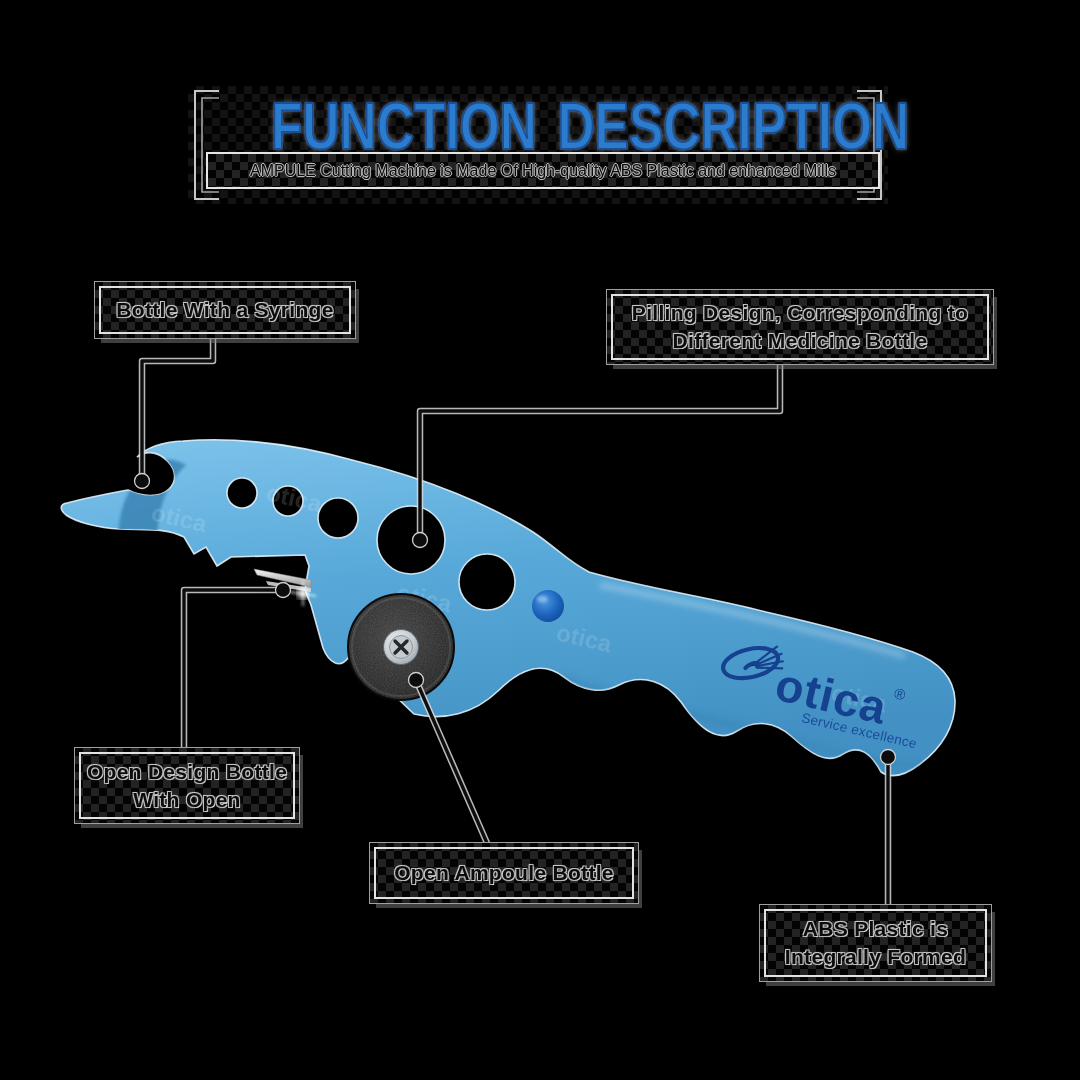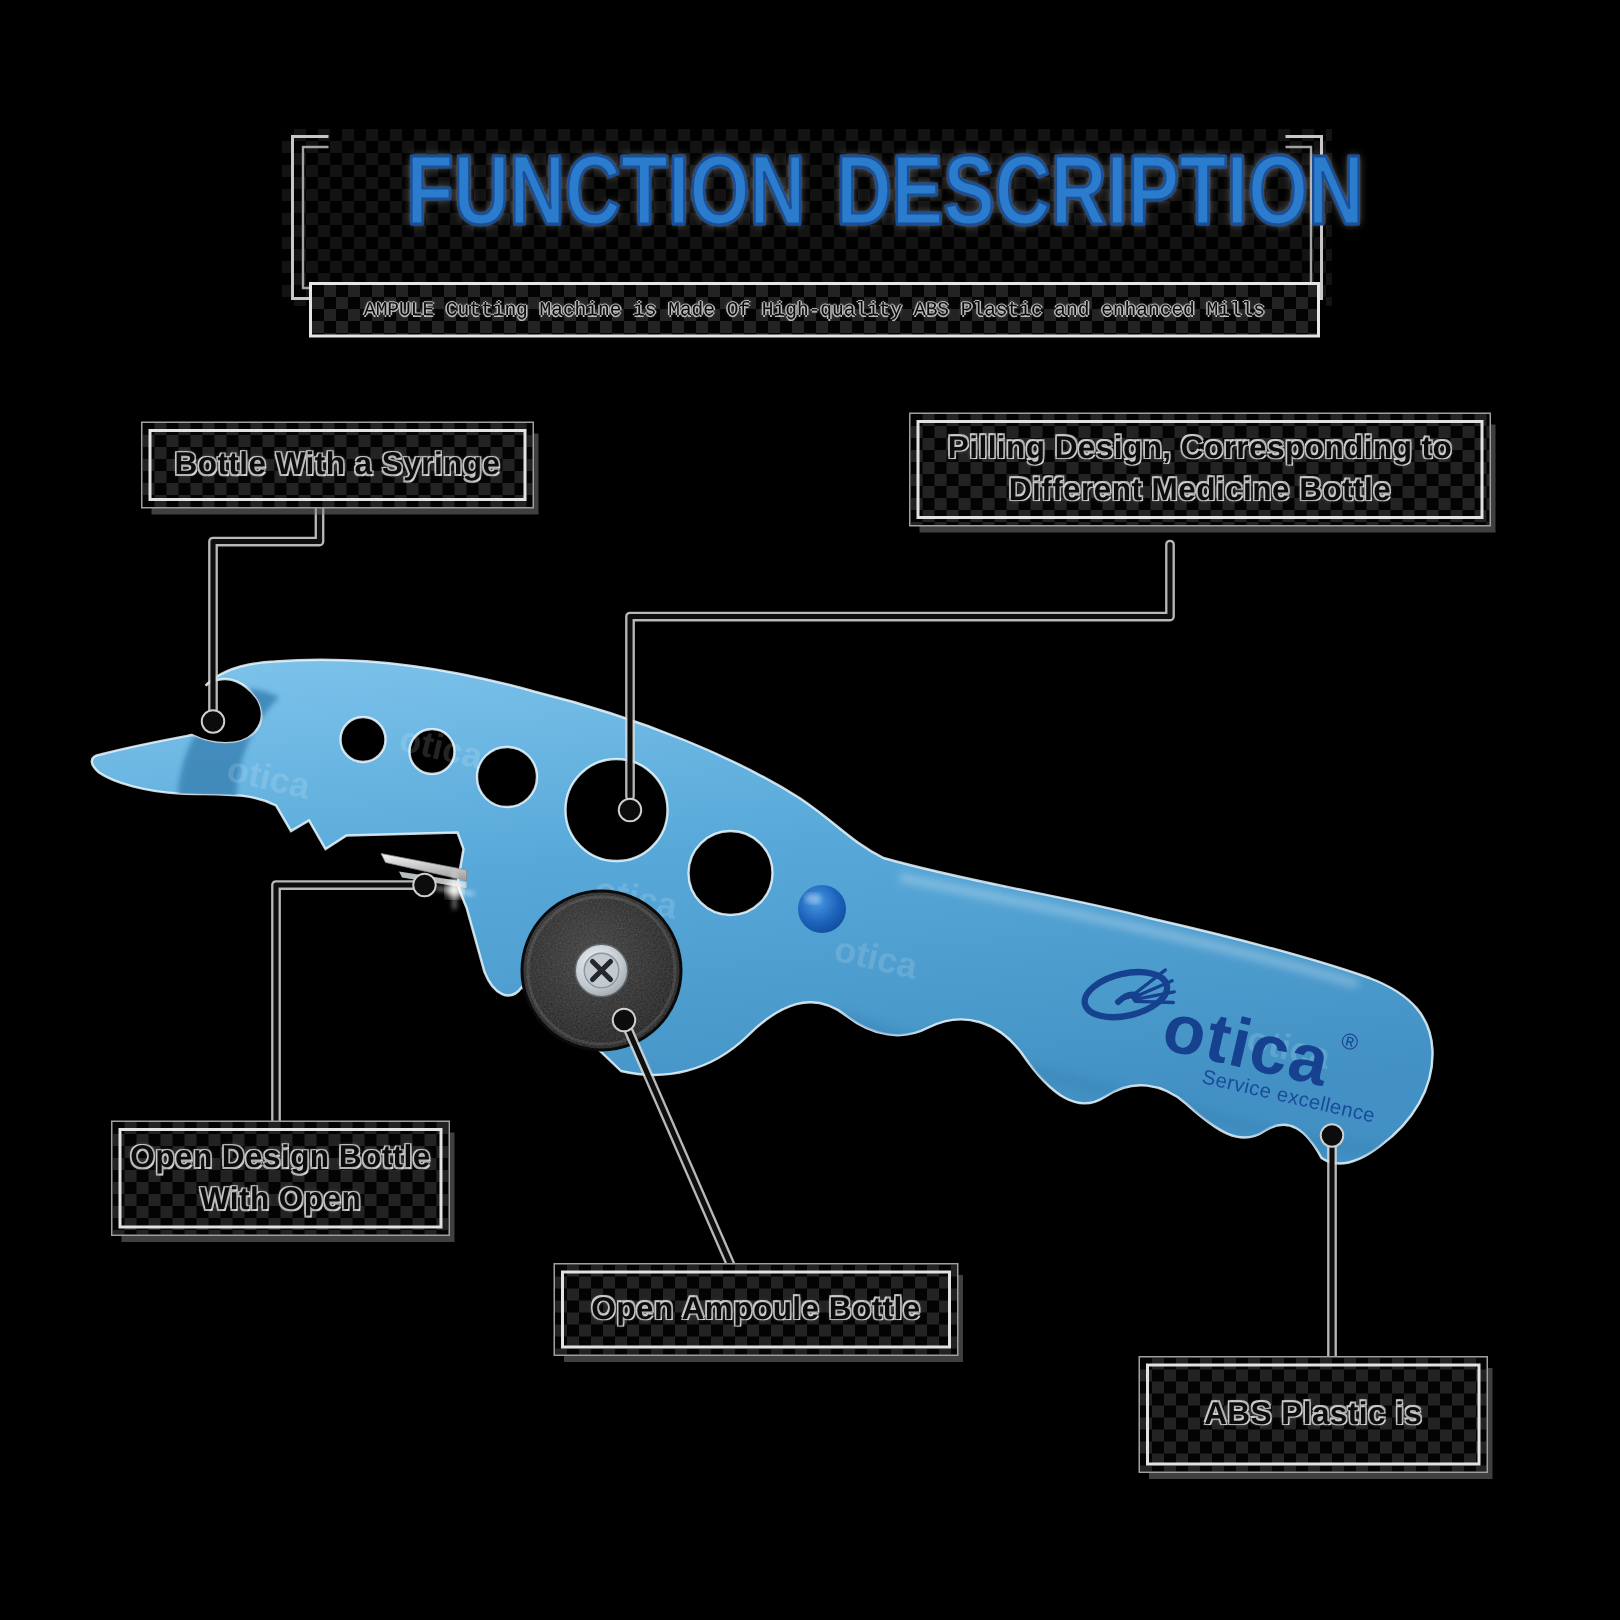--- a/index.html
+++ b/index.html
@@ -11,22 +11,22 @@
          linear-gradient(45deg, rgba(150,150,150,.22) 25%, transparent 25%, transparent 75%, rgba(150,150,150,.22) 75%);
        background-size:16px 16px;background-position:0 0,8px 8px;}
   .hdr-chk{position:absolute;left:188px;top:86px;width:700px;height:118px;opacity:.55;}
   .title{position:absolute;left:195px;top:100px;width:690px;text-align:center;
          font-size:66px;font-weight:bold;line-height:52px;color:#2c7cce;white-space:nowrap;
          transform:scaleX(.78);transform-origin:center;word-spacing:8px;letter-spacing:0;
          -webkit-text-stroke:2px #1a4f96;
          text-shadow:0 0 2px rgba(255,255,255,.85),0 0 7px rgba(255,255,255,.38);}
   .subtitle{position:absolute;left:206px;top:152px;width:674px;height:37px;box-sizing:border-box;
          border:2px solid #e6e6e6;display:flex;align-items:center;justify-content:center;
-         font-family:Liberation Mono, monospace;font-size:13px;color:#0a0a0a;white-space:nowrap;
-         text-shadow:-1px 0 0 #b9b9b9,1px 0 0 #b9b9b9,0 -1px 0 #b9b9b9,0 1px 0 #b9b9b9,0 0 3px rgba(255,255,255,.4);margin-top:36px;}
+         font-family:Liberation Sans, sans-serif;font-size:16px;color:#0a0a0a;white-space:nowrap;
+         text-shadow:-1px 0 0 #b9b9b9,1px 0 0 #b9b9b9,0 -1px 0 #b9b9b9,0 1px 0 #b9b9b9,0 0 3px rgba(255,255,255,.4);}
   .bracket{position:absolute;}
   .co{position:absolute;padding:4px;box-sizing:border-box;
       box-shadow:0 0 0 1px #9f9f9f, 5px 6px 0 -1px rgba(125,125,125,.5);}
   .co-in{box-sizing:border-box;width:100%;height:100%;border:2px solid #e2e2e2;
       display:flex;flex-direction:column;align-items:center;justify-content:center;}
   .co-t{font-weight:bold;font-size:21px;line-height:1.32;color:#0c0c0c;letter-spacing:.3px;white-space:nowrap;
       text-shadow:-1px -1px 0 #c9c9c9,1px -1px 0 #b2b2b2,-1px 1px 0 #b2b2b2,1px 1px 0 #d2d2d2,0 0 3px rgba(255,255,255,.45);}
   svg.layer{position:absolute;left:0;top:0;}
 </style>
 </head>
@@ -176,21 +176,21 @@
       <circle cx="888" cy="757" r="7.5"></circle>
     </g>
   </svg>
 
   <div class="co chk" style="left:95px;top:282px;width:260px;height:56px">
     <div class="co-in">
         <div class="co-t">Bottle With a Syringe</div>
       </div>
   </div>
 
-  <div class="co chk" style="left:607px;top:276px;width:386px;height:74px">
+  <div class="co chk" style="left:607px;top:290px;width:386px;height:74px">
     <div class="co-in">
       <div class="co-t">Pilling Design, Corresponding to</div>
       <div class="co-t">Different Medicine Bottle</div>
     </div>
   </div>
 
   <div class="co chk" style="left:75px;top:748px;width:224px;height:75px">
     <div class="co-in">
       <div class="co-t">Open Design Bottle</div>
       <div class="co-t">With Open</div>
@@ -199,16 +199,17 @@
 
   <div class="co chk" style="left:370px;top:843px;width:268px;height:60px">
     <div class="co-in">
         <div class="co-t">Open Ampoule Bottle</div>
       </div>
   </div>
 
   <div class="co chk" style="left:760px;top:905px;width:231px;height:76px">
     <div class="co-in">
       <div class="co-t">ABS Plastic is</div>
+      <div class="co-t">Integrally Formed</div>
     </div>
   </div>
 
 </div>
 
 </body></html>

